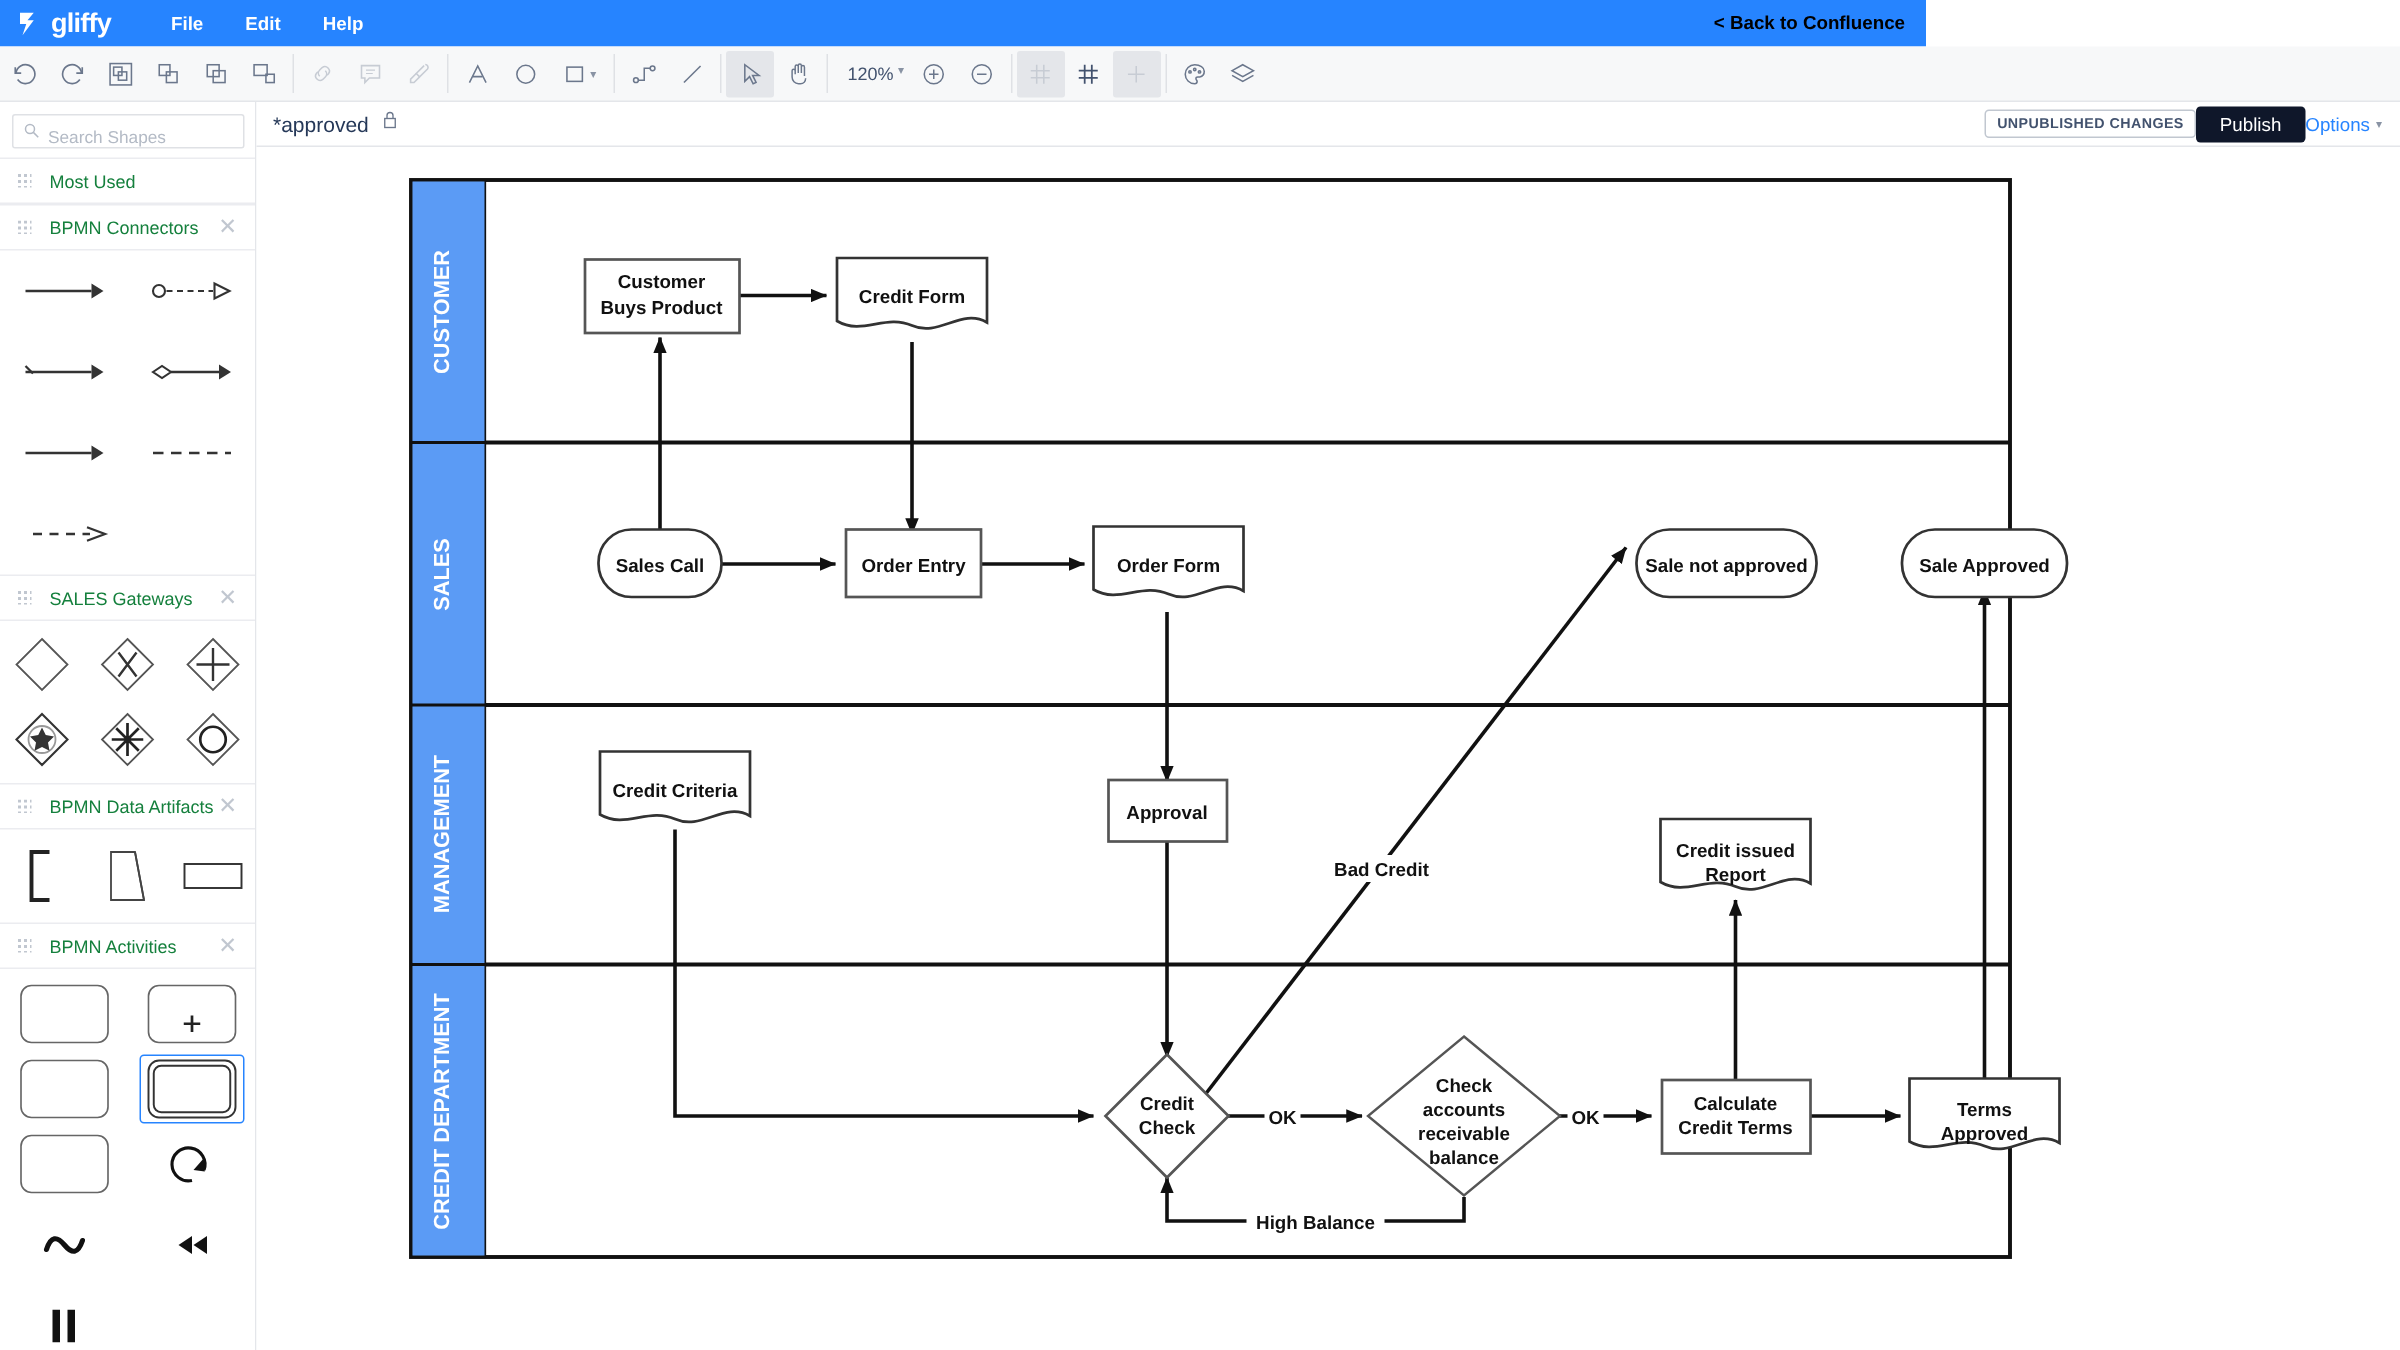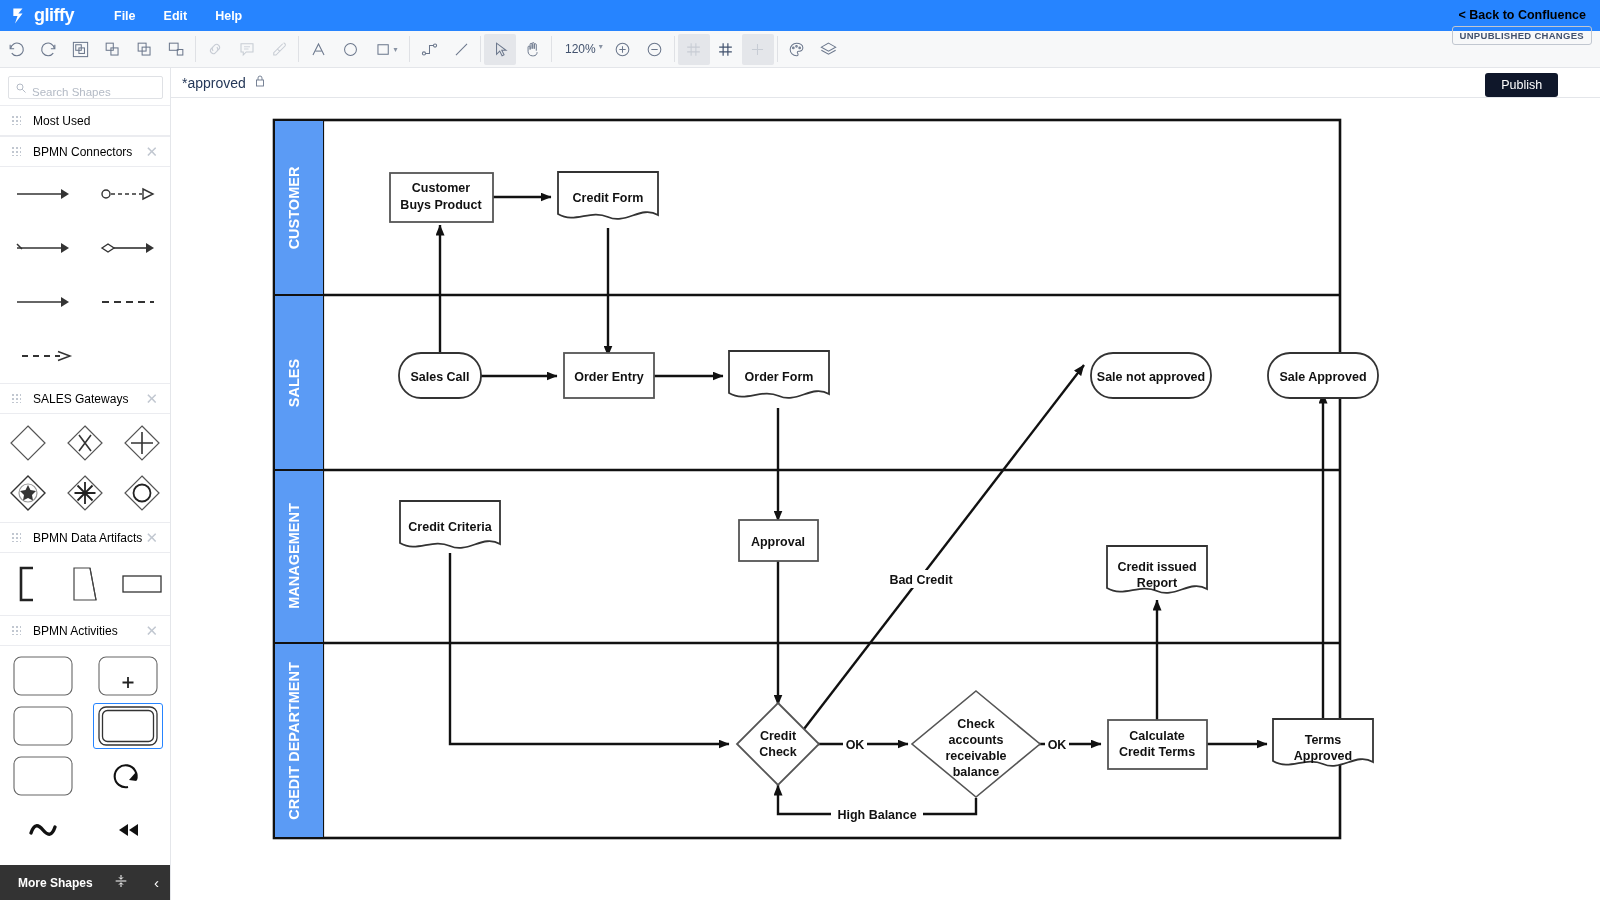--- a/index.html
+++ b/index.html
@@ -5,21 +5,21 @@
   * { box-sizing: border-box; margin: 0; padding: 0; }
   html, body {
     width: 1600px; height: 900px;
     font-family: "Liberation Sans", sans-serif;
     background: #ffffff;
     overflow: hidden;
   }
 
   
   .appbar {
-    position: absolute; left: 0; top: 0; width: 1600px; height: 31px;
+    position: absolute; left: 0; top: 0; width: 1284px; height: 31px;
     background: #2684ff;
     display: flex; align-items: center;
   }
   .logo {
     display: flex; align-items: center; gap: 4px;
     margin-left: 10px; color: #fff;
   }
   .logo-mark { width: 20px; height: 20px; }
   .logo-text {
     font-size: 18px; font-weight: bold; letter-spacing: -0.5px; color: #fff;
@@ -77,21 +77,21 @@
     border-top: 1px solid #ebecf0; border-bottom: 1px solid #ebecf0;
     background: #fff; position: relative;
   }
   .grip {
     width: 9px; height: 9px; margin-left: 12px;
     background-image:
       radial-gradient(circle 1px at 1px 1px, #c1c7d0 1px, transparent 1px);
     background-size: 4px 4px;
   }
   .grouphdr .glabel {
-    font-size: 12px; color: #000000; margin-left: 12px;
+    font-size: 12px; color: #15803d; margin-left: 12px;
   }
   .gclose {
     position: absolute; right: 12px; color: #c1c7d0; font-size: 15px;
     cursor: pointer; line-height: 1;
   }
   .shaperow {
     display: flex; align-items: center; justify-content: space-around;
     padding: 6px 0;
   }
   .shapecell {
@@ -115,21 +115,21 @@
   .dochdr {
     position: absolute; left: 171px; top: 68px; width: 1429px; height: 30px;
     background: #fff; border-bottom: 1px solid #e4e6ea;
     display: flex; align-items: center;
   }
   .doctitle {
     font-size: 14px; color: #253858; margin-left: 11px;
   }
   .lock-ico { margin-left: 8px; color: #6b778c; }
   .dochdr-right {
-    position: absolute; right: 8px; display: flex; align-items: center; gap: 28px; flex-direction: column;
+    position: absolute; right: 8px; display: flex; align-items: center; gap: 0;
   }
   .badge {
     border: 1px solid #c1c7d0; border-radius: 3px; padding: 3px 7px;
     font-size: 9.5px; font-weight: bold; color: #42526e; letter-spacing: 0.3px;
   }
   .publishbtn {
     background: #0f172a; color: #fff; font-size: 12.5px;
     padding: 5px 16px; border-radius: 3px; border: none; cursor: pointer;
     font-family: "Liberation Sans", sans-serif;
   }
@@ -538,31 +538,20 @@
   <div class="shaperow" style="padding:4px 0;">
     <div class="shapecell">
       <svg width="40" height="22" viewBox="0 0 40 22">
           <rect x="12" y="0" width="5" height="22" fill="#111"></rect>
           <rect x="22" y="0" width="5" height="22" fill="#111"></rect>
         </svg>
     </div>
     <div class="shapecell"></div>
   </div>
 
-  <div class="moreshapes">
-    <span class="ms-label">More Shapes</span>
-    <span class="ms-ico">
-      <svg width="16" height="16" viewBox="0 0 24 24" fill="none" stroke="#fff" stroke-width="1.5">
-        <path d="M12 3 v6 M9 6.5 L12 9.5 L15 6.5"></path>
-          <path d="M4 12 h16"></path>
-          <path d="M12 21 v-6 M9 17.5 L12 14.5 L15 17.5"></path>
-      </svg>
-    </span>
-    <span class="ms-col">‹</span>
-  </div>
 </div>
 
 <div class="dochdr">
   <span class="doctitle">*approved</span>
   <span class="lock-ico">
     <svg width="12" height="14" viewBox="0 0 24 28" fill="none" stroke="#6b778c" stroke-width="1.8">
       <rect x="5" y="12" width="14" height="12"></rect>
         <path d="M8 12 V8 a4 4 0 0 1 8 0 v4"></path>
     </svg>
   </span>

